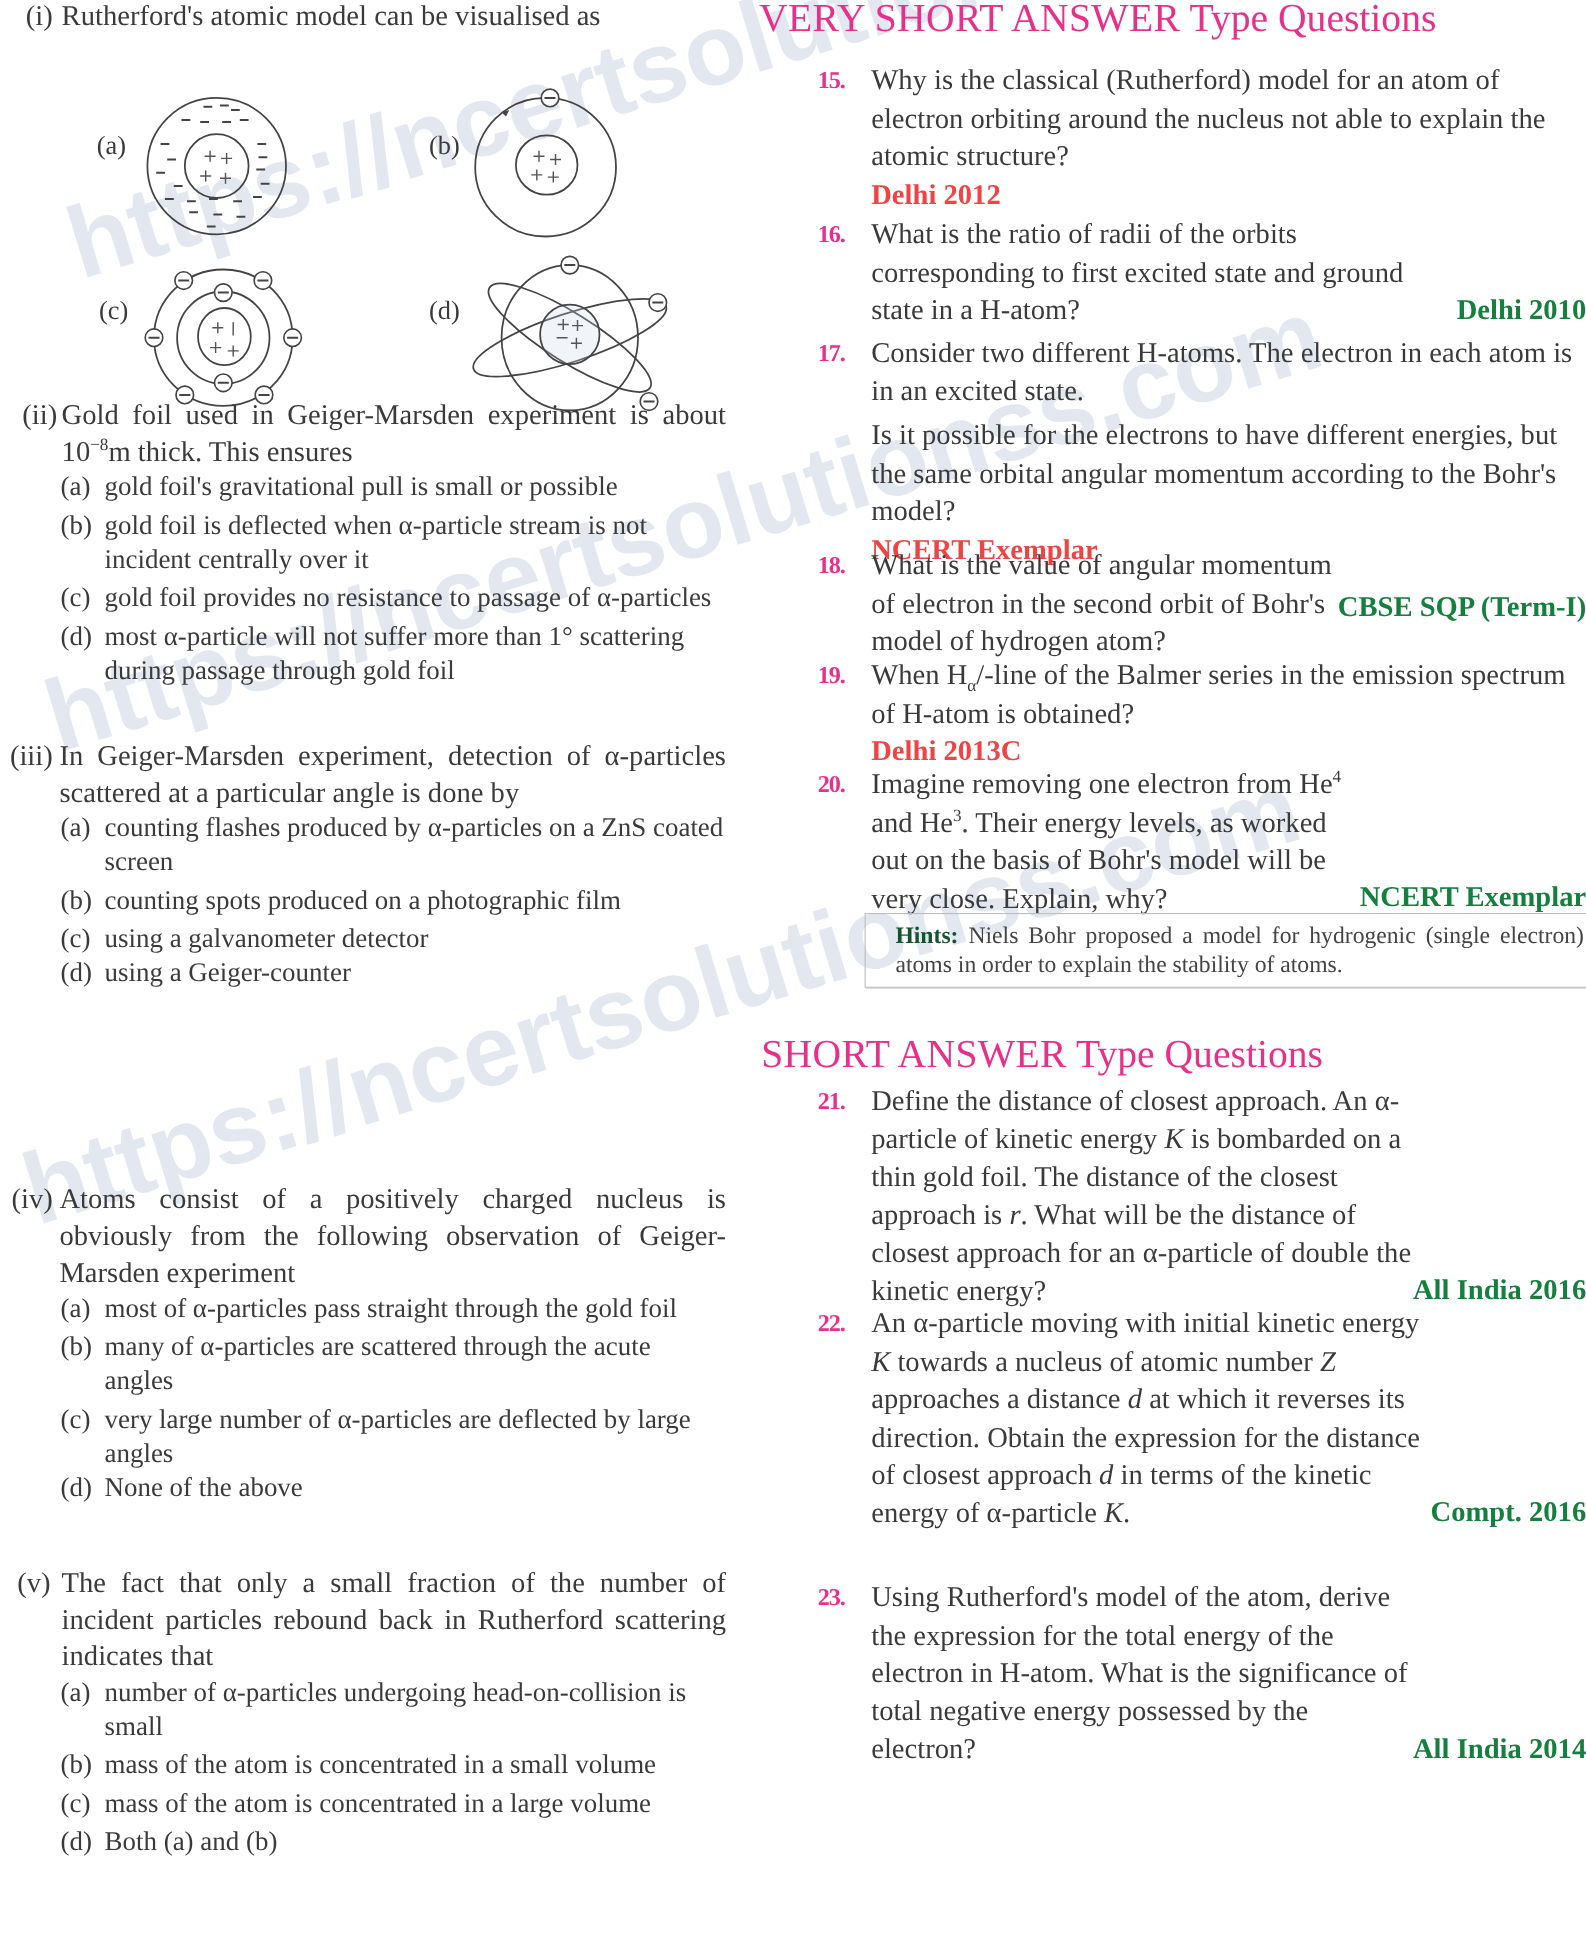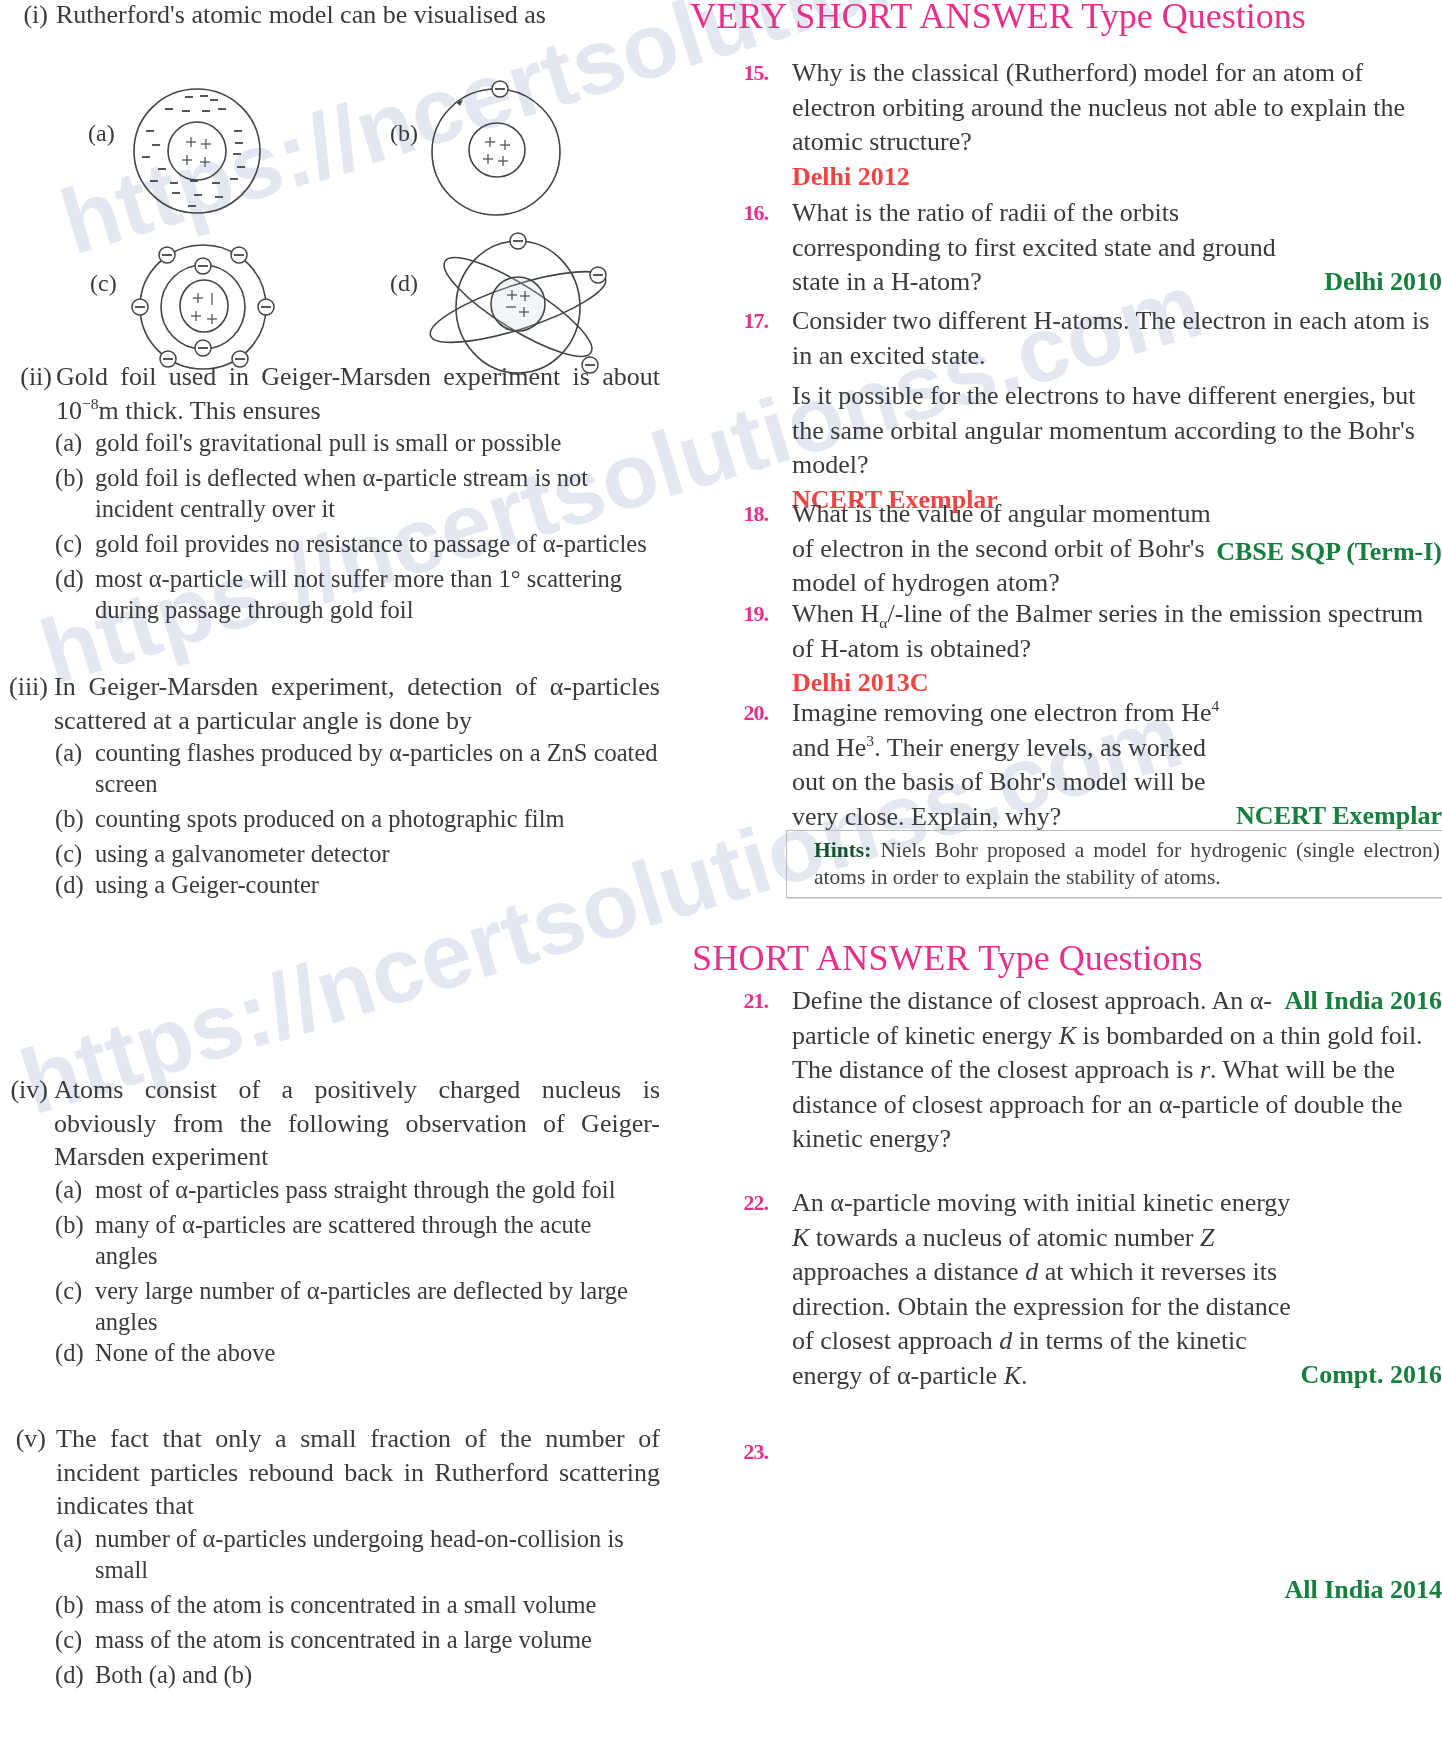--- a/index.html
+++ b/index.html
@@ -292,30 +292,30 @@
     <span class="hint-label">Hints:</span><span> Niels Bohr proposed a model for hydrogenic (single electron) atoms in order to explain the stability of atoms.</span>
   </div>
 
   <div class="section-title" style="left:-8px; top:938px;">
     <span class="caps">SHORT ANSWER</span><span class="rest"> Type Questions</span>
   </div>
 
   <div class="q" style="top:984px;">
     <span class="qnum">21.</span>
     <div class="qtext">
-      <p><span class="src" style="">All India 2016</span><span>Define the distance of closest approach. An α-particle of kinetic energy </span><i class="var">K</i><span> is bombarded on a thin gold foil. The distance of the closest approach is </span><i class="var">r</i><span>. What will be the distance of closest approach for an α-particle of double the kinetic energy?</span></p>
+      <p><span class="src" style="margin-top:172px;">All India 2016</span><span>Define the distance of closest approach. An α-particle of kinetic energy </span><i class="var">K</i><span> is bombarded on a thin gold foil. The distance of the closest approach is </span><i class="var">r</i><span>. What will be the distance of closest approach for an α-particle of double the kinetic energy?</span></p>
     </div>
   </div>
 
   <div class="q" style="top:1186px;">
     <span class="qnum">22.</span>
     <div class="qtext">
       <p><span class="src" style="margin-top:172px;">Compt. 2016</span><span>An α-particle moving with initial kinetic energy </span><i class="var">K</i><span> towards a nucleus of atomic number </span><i class="var">Z</i><span> approaches a distance </span><i class="var">d</i><span> at which it reverses its direction. Obtain the expression for the distance of closest approach </span><i class="var">d</i><span> in terms of the kinetic energy of α-particle </span><i class="var">K</i><span>.</span></p>
     </div>
   </div>
 
   <div class="q" style="top:1435px;">
     <span class="qnum">23.</span>
     <div class="qtext">
-      <p><span class="src" style="margin-top:138px;">All India 2014</span></p>
+      <p><span class="src" style="margin-top:138px;">All India 2014</span><span>Using Rutherford's model of the atom, derive the expression for the total energy of the electron in H-atom. What is the significance of total negative energy possessed by the electron?</span></p>
     </div>
   </div>
 </div>
 
 </body></html>

